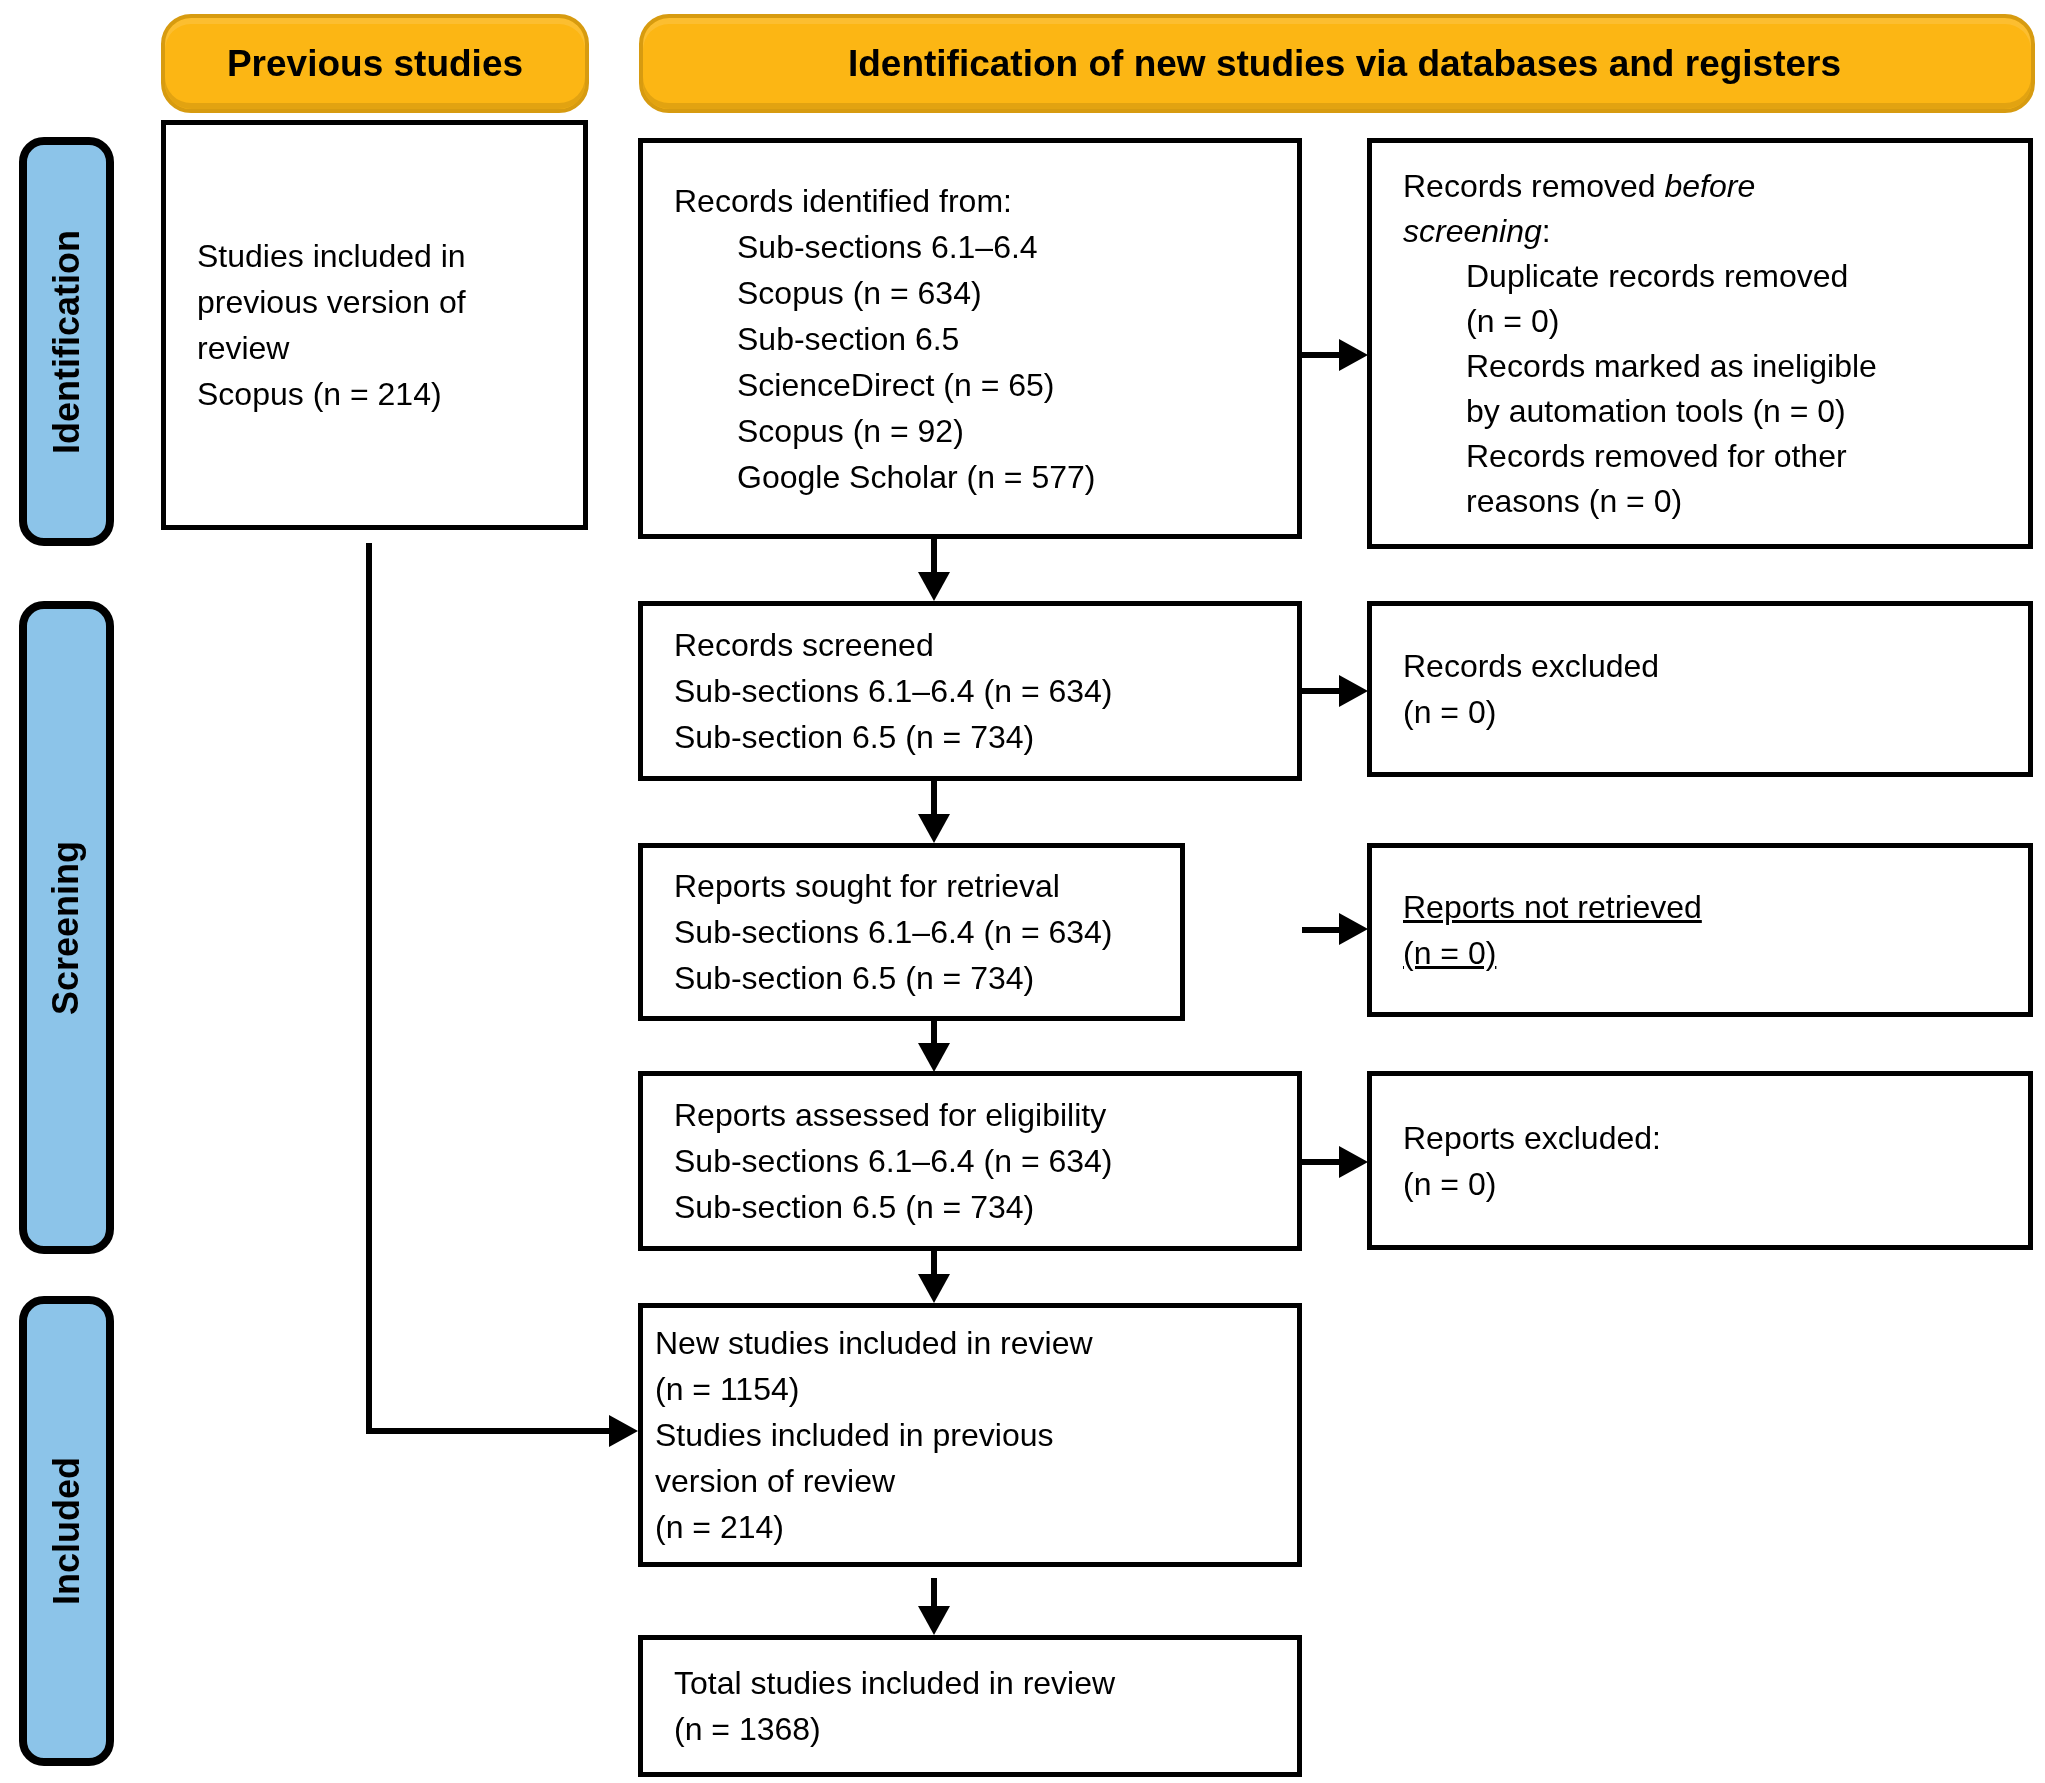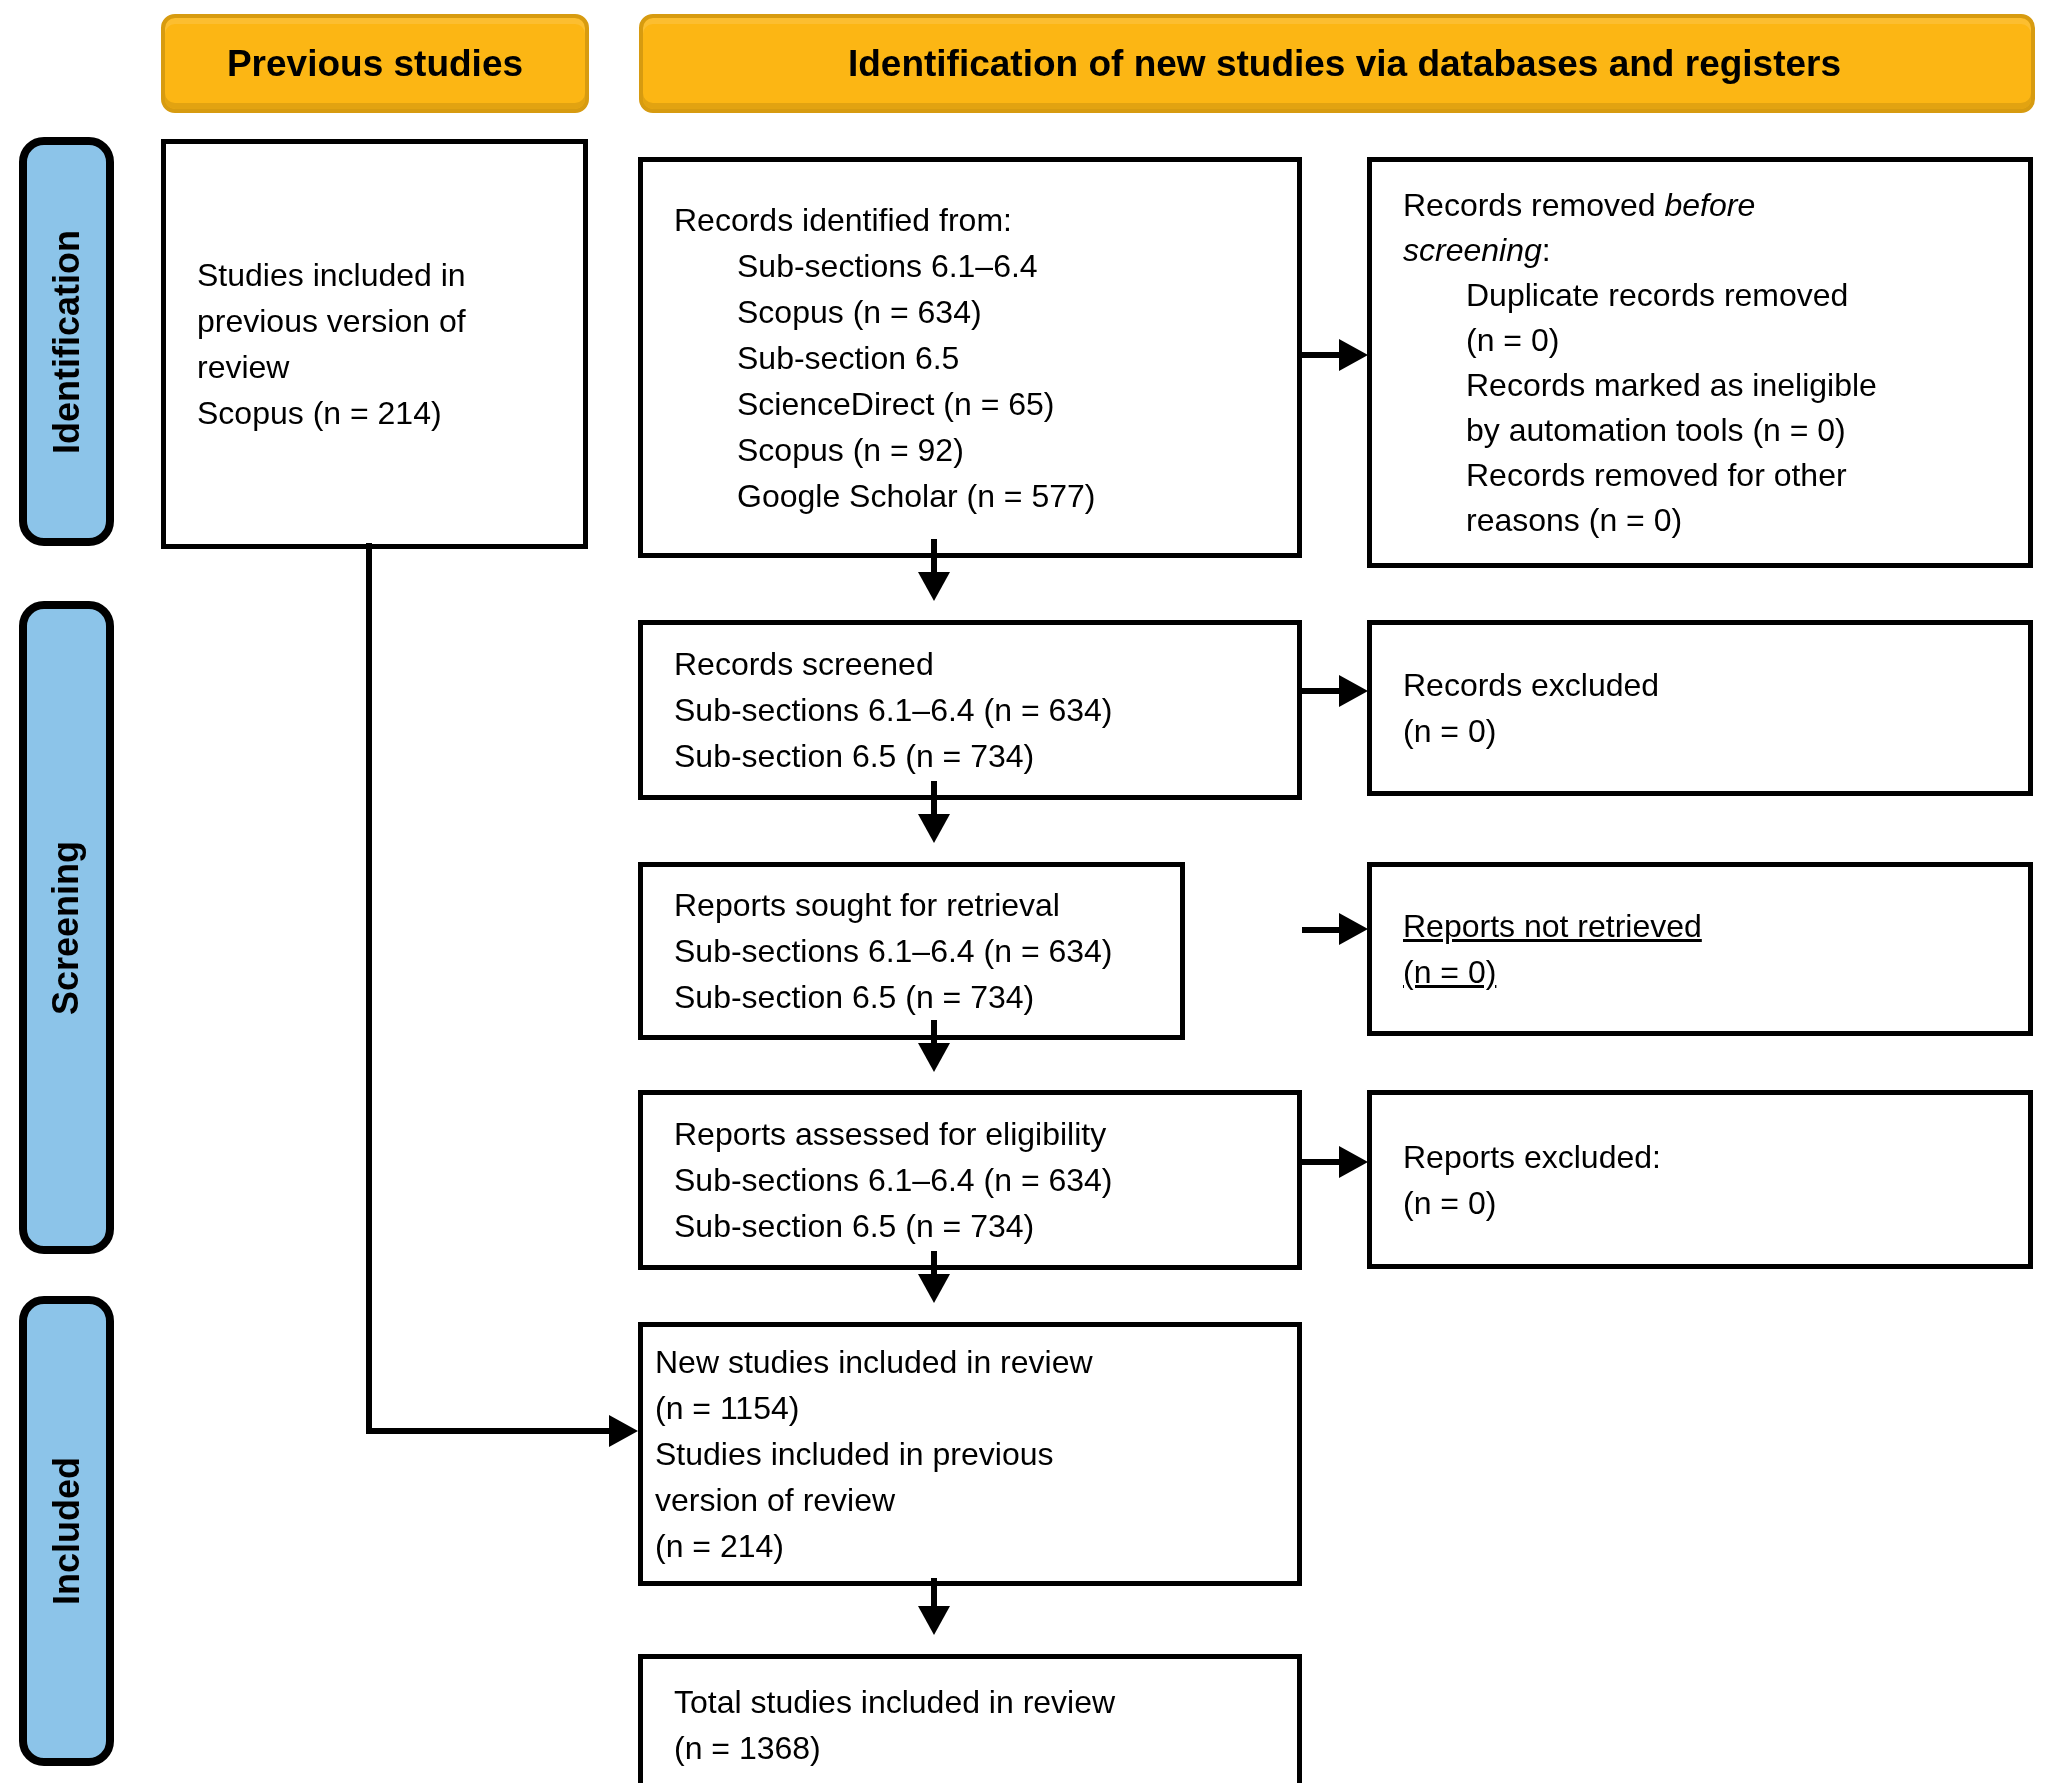--- a/index.html
+++ b/index.html
@@ -16,21 +16,21 @@
     background:#fff;
     font-family:"Liberation Sans", sans-serif;
     color:#000;
     overflow:hidden;
   }
   
   .hdr{
     position:absolute;
     background:var(--header-fill);
     border:4.2px solid var(--header-border);
-    border-radius:14px;
+    border-radius:30px;
     box-sizing:border-box;
     display:flex;align-items:center;justify-content:center;
     font-weight:bold;font-size:37px;
     box-shadow: inset 0 6px 0 rgba(255,255,255,0.12), inset 0 -6px 0 rgba(0,0,0,0.10);
   }
   #hdr-prev{left:161px;top:14.3px;width:428px;height:99px;}
   #hdr-new{left:639px;top:14.3px;width:1396px;height:99px;padding-left:15px;}
 
   
   .stage{
@@ -52,21 +52,20 @@
 
   
   .box{
     position:absolute;
     background:var(--box-bg);
     border:5.4px solid #000;
     box-sizing:border-box;
     display:flex;flex-direction:column;justify-content:center;
     font-size:32px;line-height:46px;
     padding:16.7px 18px 16.7px 31px;
-    margin-top:19px;
   }
   .box .line{white-space:nowrap;}
   .box .line.ind{margin-left:63px;}
   .it{font-style:italic;}
 
   #box-prev{left:161px;top:120px;width:427px;height:410px;}
   #box-identified{left:638px;top:138px;width:664px;height:401px;}
   #box-removed{left:1367px;top:138px;width:666px;height:411px;line-height:45px;}
   #box-screened{left:638px;top:601px;width:664px;height:180px;}
   #box-rec-excluded{left:1367px;top:601px;width:666px;height:176px;}

